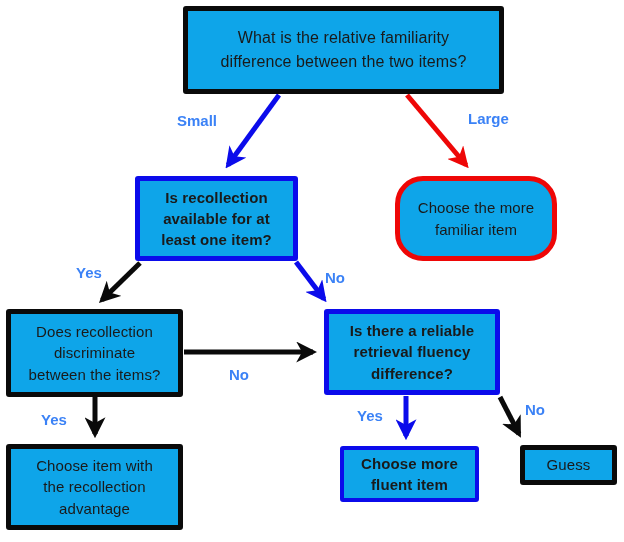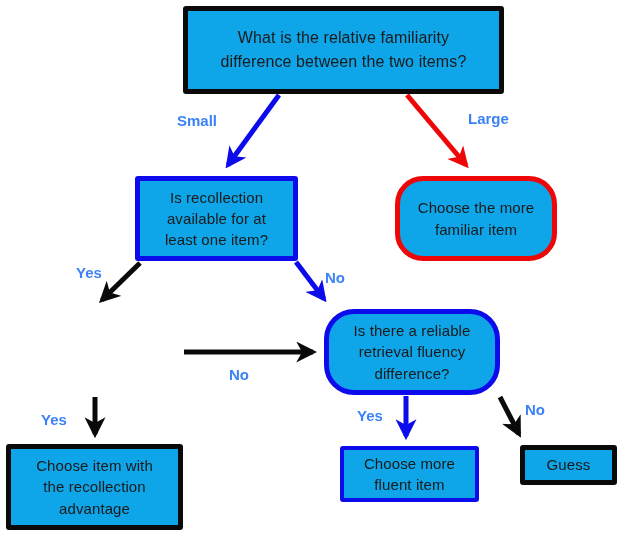--- a/index.html
+++ b/index.html
@@ -24,29 +24,29 @@
     justify-content: center;
     text-align: center;
     color: #1a1a1a;
   }
   .node .box-text {
     white-space: pre-line;
     font-size: 15px;
     line-height: 1.42;
     letter-spacing: 0.1px;
   }
-  .b-blue { border-color: #0b0beb; }
+  .b-blue { border-color: #0b0beb; font-weight: bold; }
   .b-red  { border-color: #ee0707; border-radius: 28px; }
 
   .n-root { left: 183px; top: 6px;   width: 321px; height: 88px; }
   .n-root .box-text { font-size: 16px; line-height: 1.5; }
   .n-recollection { left: 135px; top: 176px; width: 163px; height: 85px; }
   .n-familiar     { left: 395px; top: 176px; width: 162px; height: 85px; }
   .n-discriminate { left: 6px;   top: 309px; width: 177px; height: 88px; }
-  .n-fluency      { left: 324px; top: 309px; width: 176px; height: 86px; border-radius: 30px; }
+  .n-fluency      { left: 324px; top: 309px; width: 176px; height: 86px; }
   .n-choose-rec   { left: 6px;   top: 444px; width: 177px; height: 86px; }
   .n-fluent       { left: 340px; top: 446px; width: 139px; height: 56px; border-width: 4px; }
   .n-guess        { left: 520px; top: 445px; width: 97px;  height: 40px; }
 
   .edge-label {
     position: absolute;
     font-weight: bold;
     font-size: 15px;
     color: #3b82f6;
     white-space: nowrap;
@@ -97,20 +97,25 @@
     <span class="box-text">Is recollection
 available for at
 least one item?</span>
   </div>
 
   <div class="node b-red n-familiar">
     <span class="box-text">Choose the more
 familiar item</span>
   </div>
 
+  <div class="node n-discriminate">
+    <span class="box-text">Does recollection
+discriminate
+between the items?</span>
+  </div>
 
   <div class="node b-blue n-fluency">
     <span class="box-text">Is there a reliable
 retrieval fluency
 difference?</span>
   </div>
 
   <div class="node n-choose-rec">
     <span class="box-text">Choose item with
 the recollection

